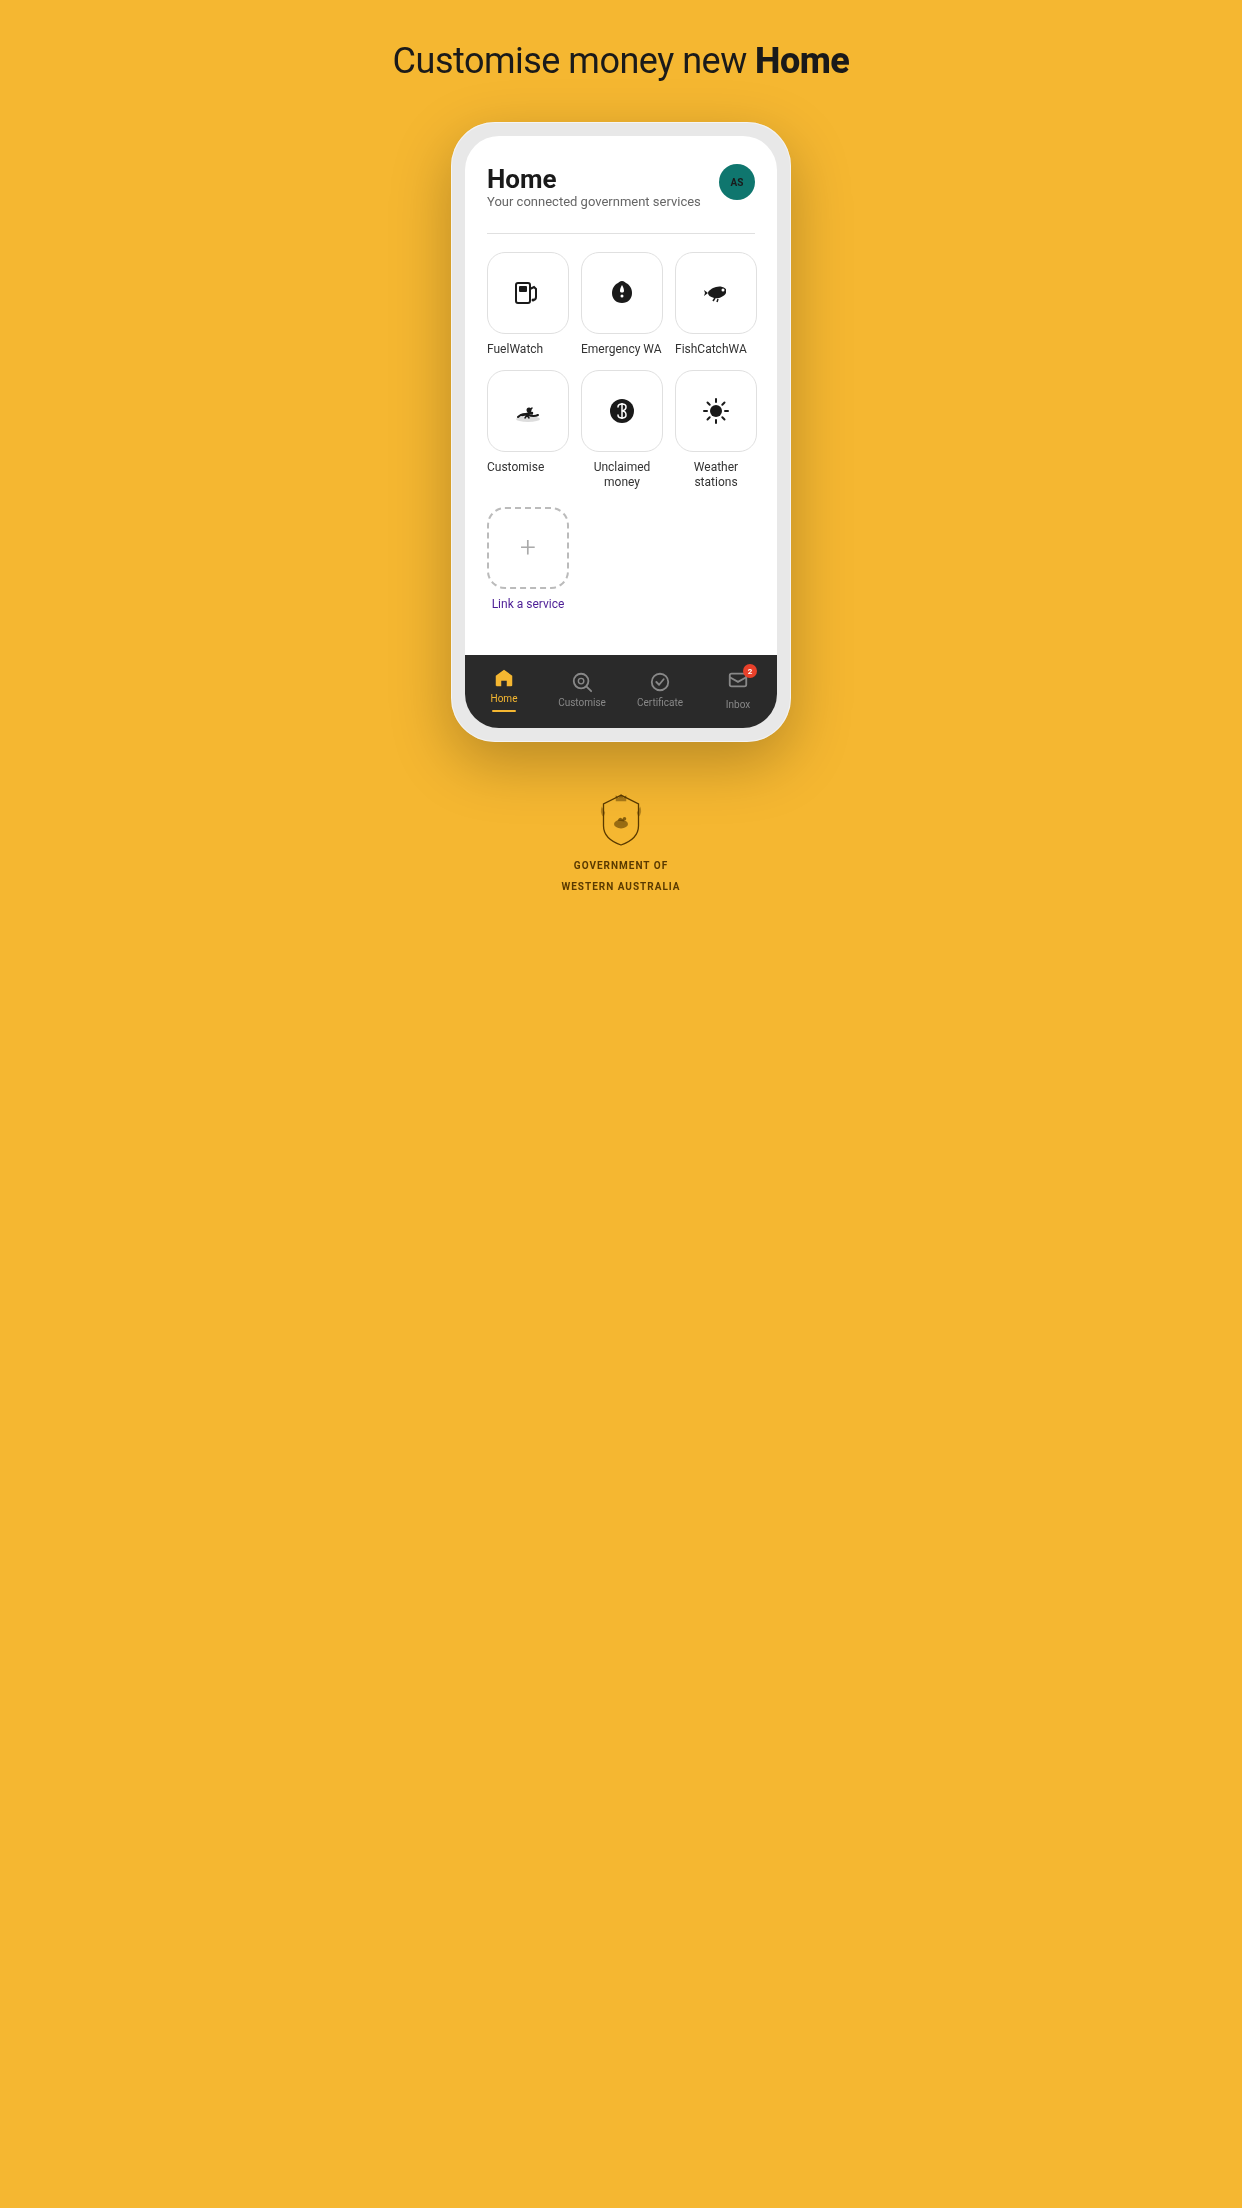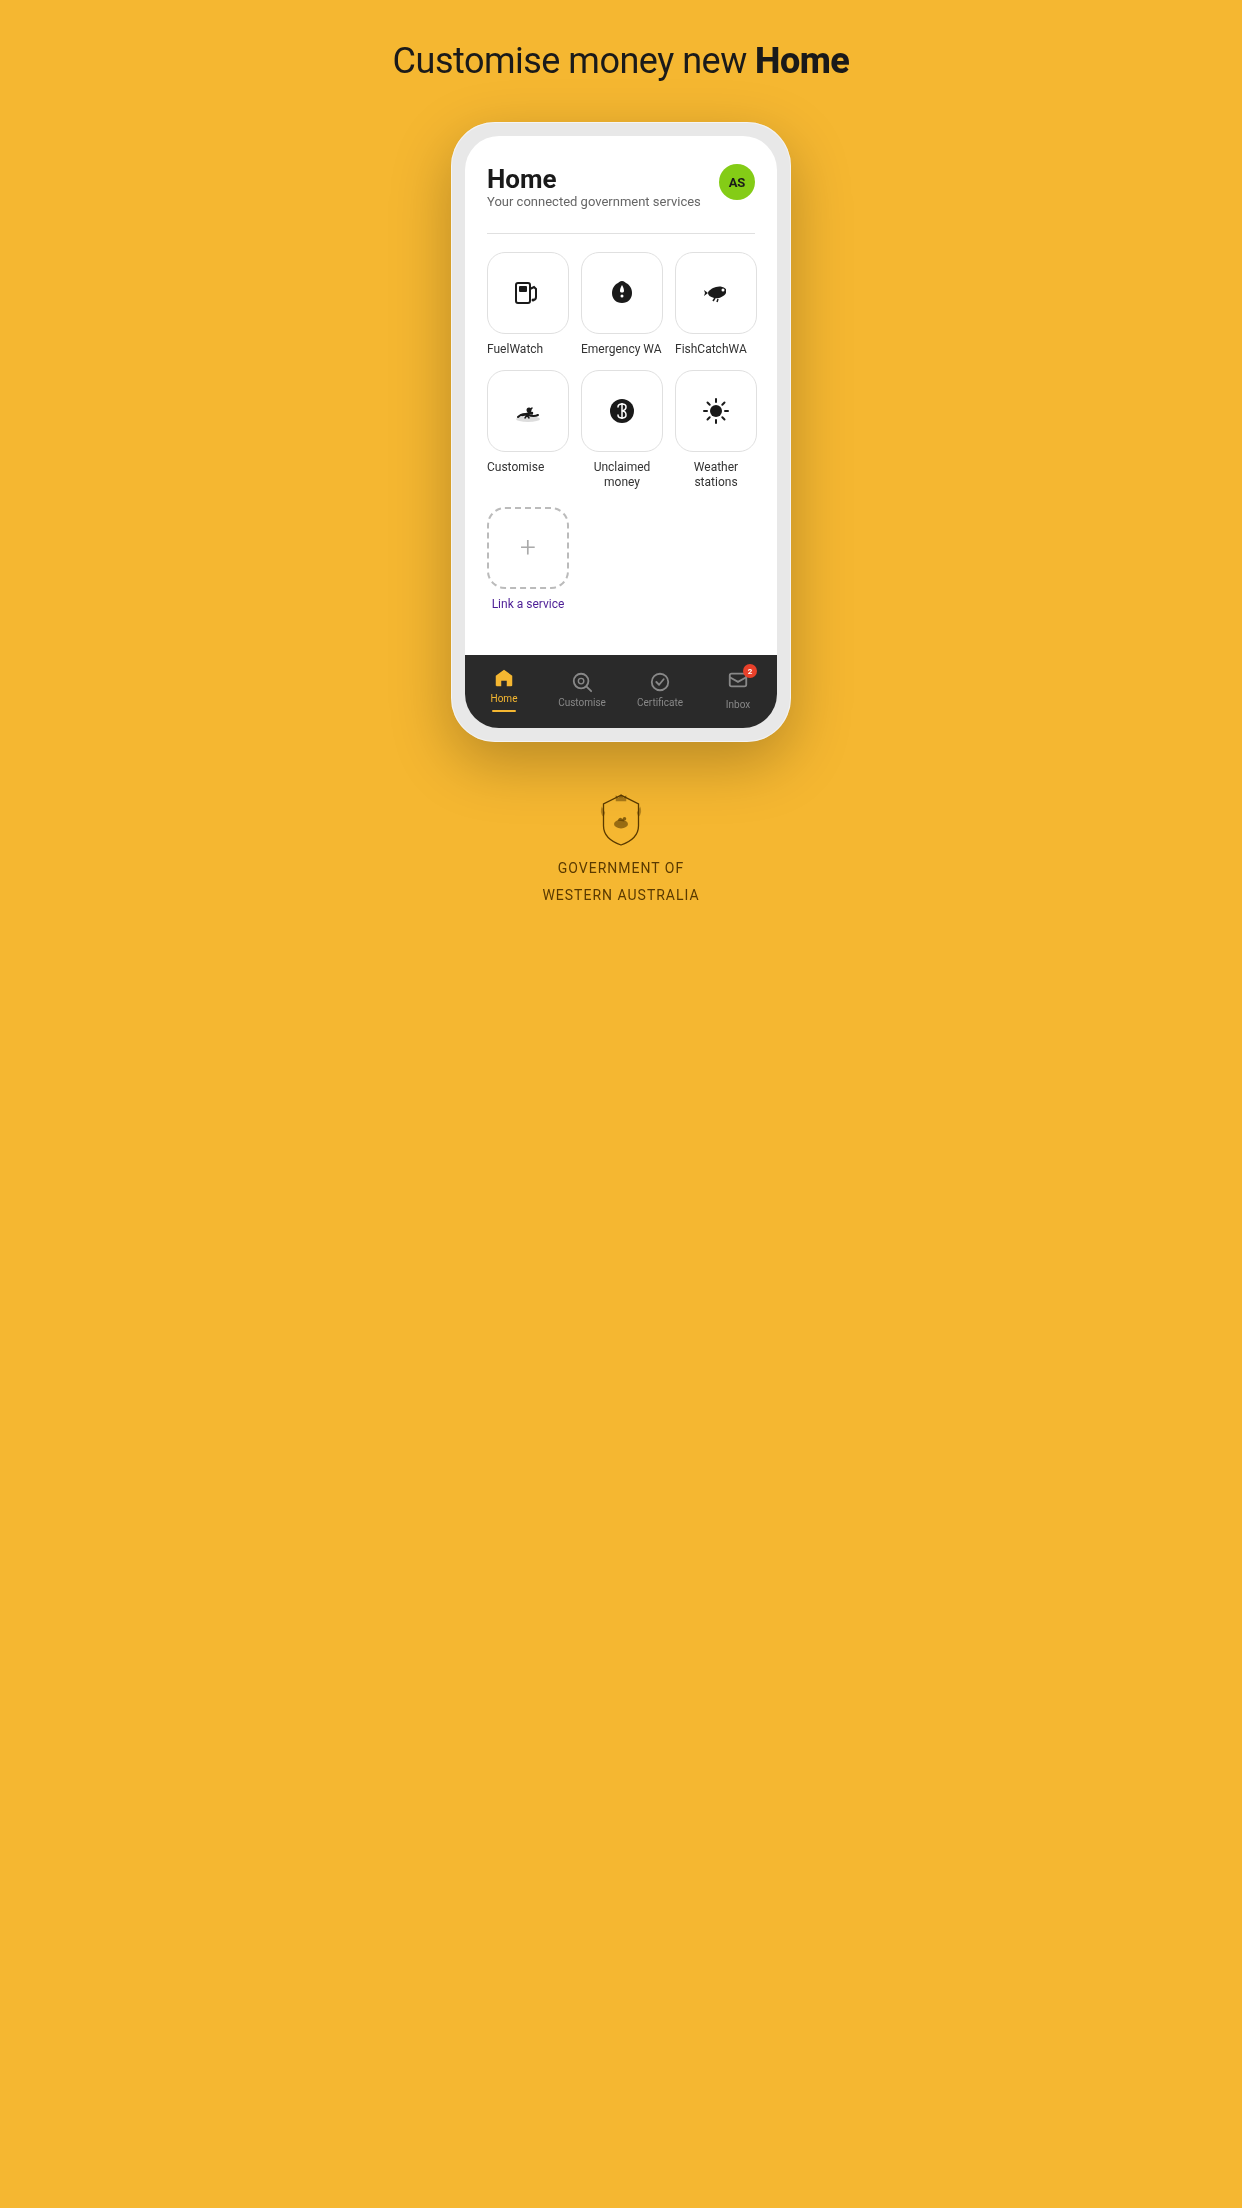--- a/index.html
+++ b/index.html
@@ -62,25 +62,25 @@
     .screen-title {
       font-size: 26px;
       font-weight: 700;
       color: #1a1a1a;
     }
 
     .avatar {
       width: 36px;
       height: 36px;
       border-radius: 50%;
-      background-color: #84cc16;
+      background-color: #0f766e;
       display: flex;
       align-items: center;
       justify-content: center;
-      font-size: 13px;
+      font-size: 10px;
       font-weight: 700;
       color: #1a1a1a;
     }
 
     .screen-subtitle {
       font-size: 13px;
       color: #666;
       margin-bottom: 18px;
     }
 
@@ -254,22 +254,22 @@
       align-items: center;
       gap: 6px;
     }
 
     .gov-crest {
       width: 70px;
       height: 70px;
     }
 
     .gov-text {
-      font-size: 14px;
-      font-weight: 400;
+      font-size: 10px;
+      font-weight: 700;
       color: #5a3a00;
       letter-spacing: 1px;
       line-height: 1.5;
     }
 
     
     .svg-icon {
       width: 36px;
       height: 36px;
     }

